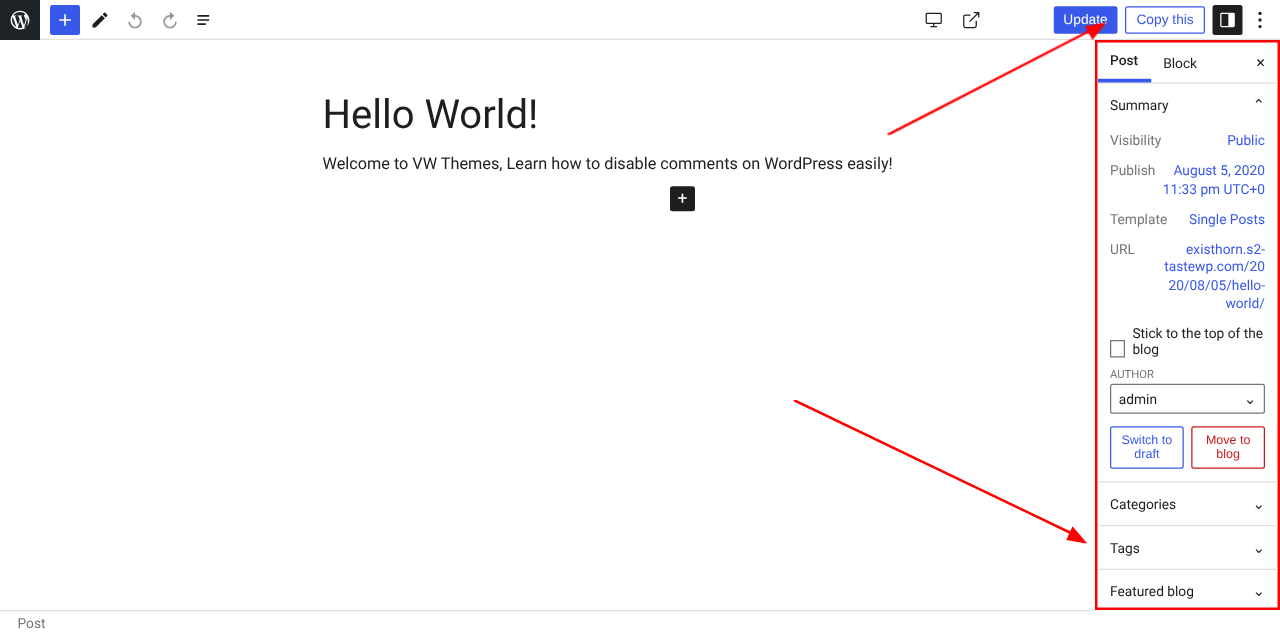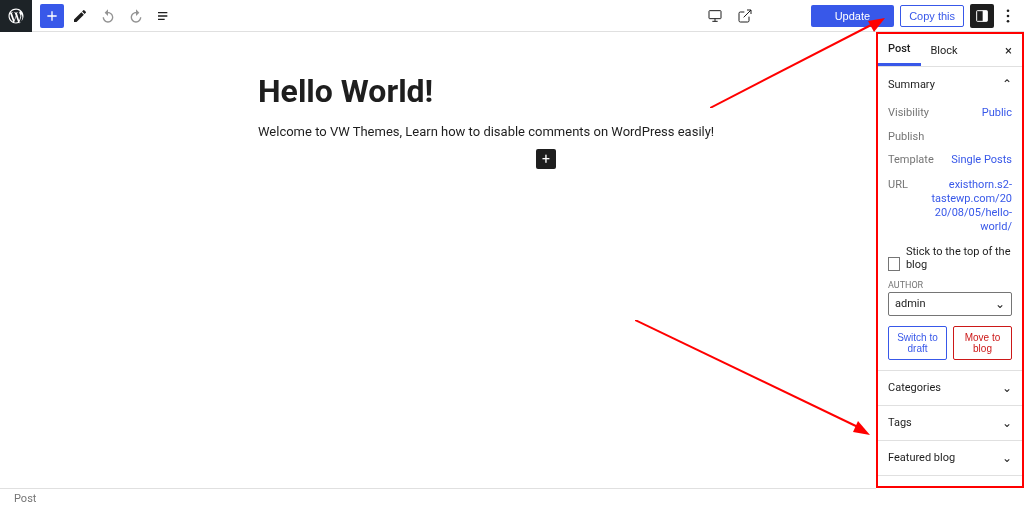--- a/index.html
+++ b/index.html
@@ -4,27 +4,27 @@
 <style>
 * { box-sizing: border-box; margin: 0; padding: 0; }
 body { font-family: -apple-system, BlinkMacSystemFont, "Segoe UI", Roboto, sans-serif; font-size: 13px; color: #1e1e1e; background: #fff; width: 1024px; height: 508px; overflow: hidden; position: relative; }
 .topbar { display: flex; align-items: center; height: 32px; border-bottom: 1px solid #e0e0e0; }
 .wp-logo { width: 32px; height: 32px; background: #1d2327; display: flex; align-items: center; justify-content: center; }
 .wp-logo svg { fill: #fff; }
 .left-tools { display: flex; align-items: center; gap: 4px; padding-left: 8px; }
 .tool-btn { width: 24px; height: 24px; display: flex; align-items: center; justify-content: center; border-radius: 2px; cursor: pointer; }
 .add-btn { background: #3858e9; color: #fff; width: 24px; height: 24px; border-radius: 2px; display: flex; align-items: center; justify-content: center; }
 .right-tools { margin-left: auto; display: flex; align-items: center; gap: 6px; padding-right: 8px; }
-.update-btn { background: #3858e9; color: #fff; border: none; font-size: 11px; padding: 5px 24px; border-radius: 2px; cursor: pointer; margin-left: 48px; }
+.update-btn { background: #3858e9; color: #fff; border: none; font-size: 11px; padding: 5px 8px; border-radius: 2px; cursor: pointer; margin-left: 48px; }
 .copy-btn { background: #fff; color: #3858e9; border: 1px solid #3858e9; font-size: 11px; padding: 4px 8px; border-radius: 2px; cursor: pointer; }
 .settings-toggle { width: 24px; height: 24px; background: #1e1e1e; display: flex; align-items: center; justify-content: center; border-radius: 2px; cursor: pointer; }
 .more-btn { width: 16px; height: 24px; display: flex; align-items: center; justify-content: center; cursor: pointer; }
 .main { display: flex; height: calc(100% - 32px - 20px); }
 .editor { flex: 1; padding: 40px 40px 0 258px; position: relative; }
-.post-title { font-size: 32px; font-weight: 700; margin-bottom: 14px; color: #1e1e1e; }
+.post-title { font-size: 32px; font-weight: 400; margin-bottom: 14px; color: #1e1e1e; }
 .post-para { font-size: 13px; color: #1e1e1e; margin-bottom: 10px; }
 .add-block-btn { width: 20px; height: 20px; background: #1e1e1e; color: #fff; display: flex; align-items: center; justify-content: center; border-radius: 2px; cursor: pointer; font-size: 14px; margin-left: 278px; margin-top: 6px; }
 .sidebar { width: 148px; border-left: 1px solid #e0e0e0; border: 2px solid #ff0000; height: 100%; overflow-y: auto; font-size: 11px; }
 .sidebar-tabs { display: flex; border-bottom: 1px solid #e0e0e0; align-items: center; }
 .sidebar-tab { padding: 8px 10px; font-size: 11px; cursor: pointer; color: #1e1e1e; }
 .sidebar-tab.active { border-bottom: 3px solid #3858e9; font-weight: 500; }
 .close-x { margin-left: auto; padding: 6px 10px; cursor: pointer; font-size: 13px; }
 .panel { border-bottom: 1px solid #e0e0e0; }
 .panel-head { display: flex; justify-content: space-between; align-items: center; padding: 10px 10px; cursor: pointer; font-size: 11px; }
 .panel-body { padding: 0 10px 10px; }
@@ -131,20 +131,21 @@
         <span>Summary</span>
         <span class="chevron">⌃</span>
       </div>
       <div class="panel-body">
         <div class="meta-row">
           <span class="meta-label">Visibility</span>
           <span class="meta-value">Public</span>
         </div>
         <div class="meta-row">
           <span class="meta-label">Publish</span>
+          <span class="meta-value">August 5, 2020 11:33 pm UTC+0</span>
         </div>
         <div class="meta-row">
           <span class="meta-label">Template</span>
           <span class="meta-value">Single Posts</span>
         </div>
         <div class="meta-row">
           <span class="meta-label">URL</span>
           <span class="meta-value">existhorn.s2-tastewp.com/2020/08/05/hello-world/</span>
         </div>
         <div class="checkbox-row">

